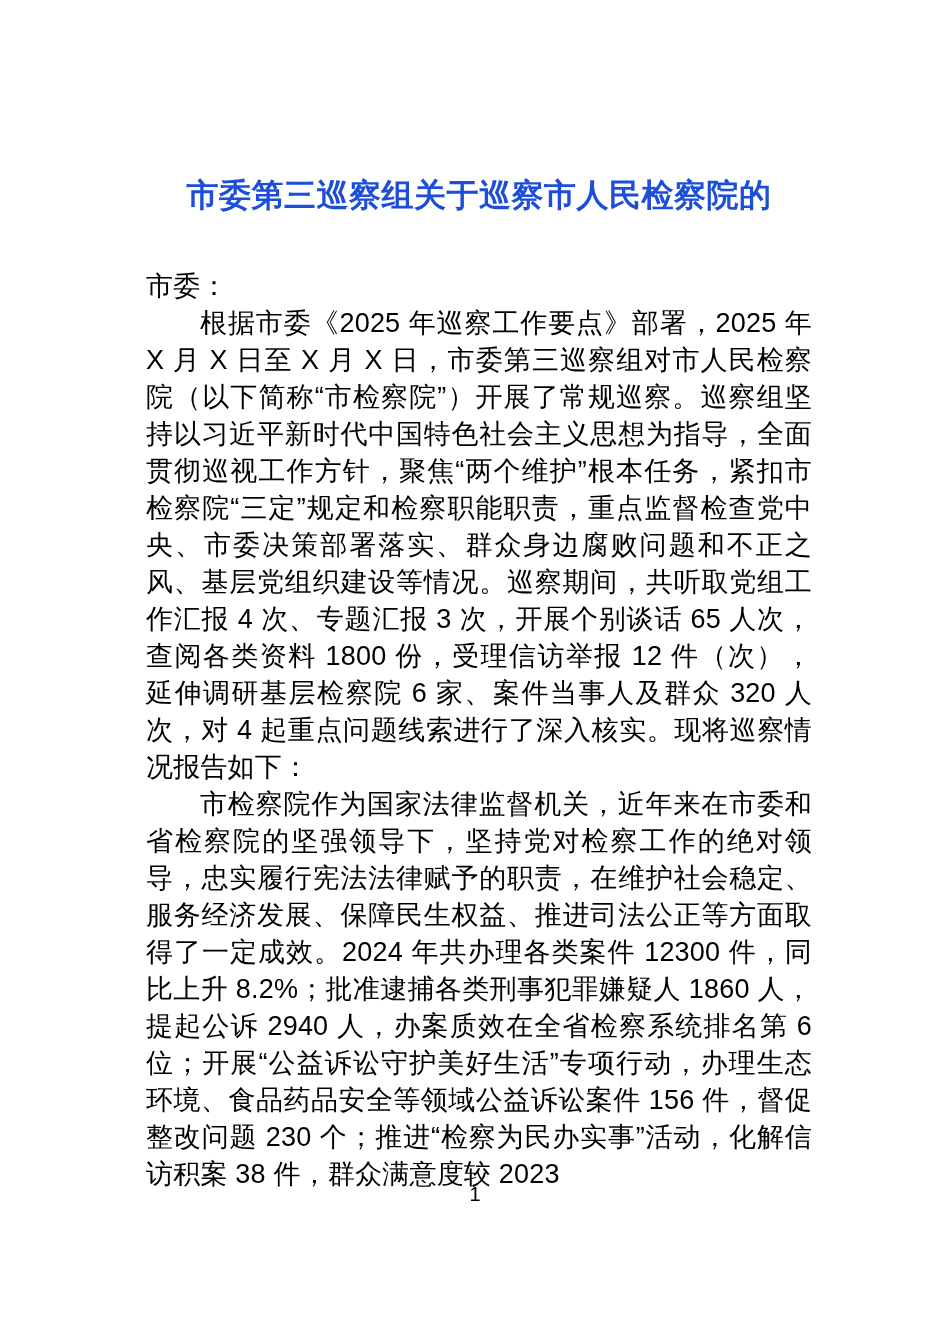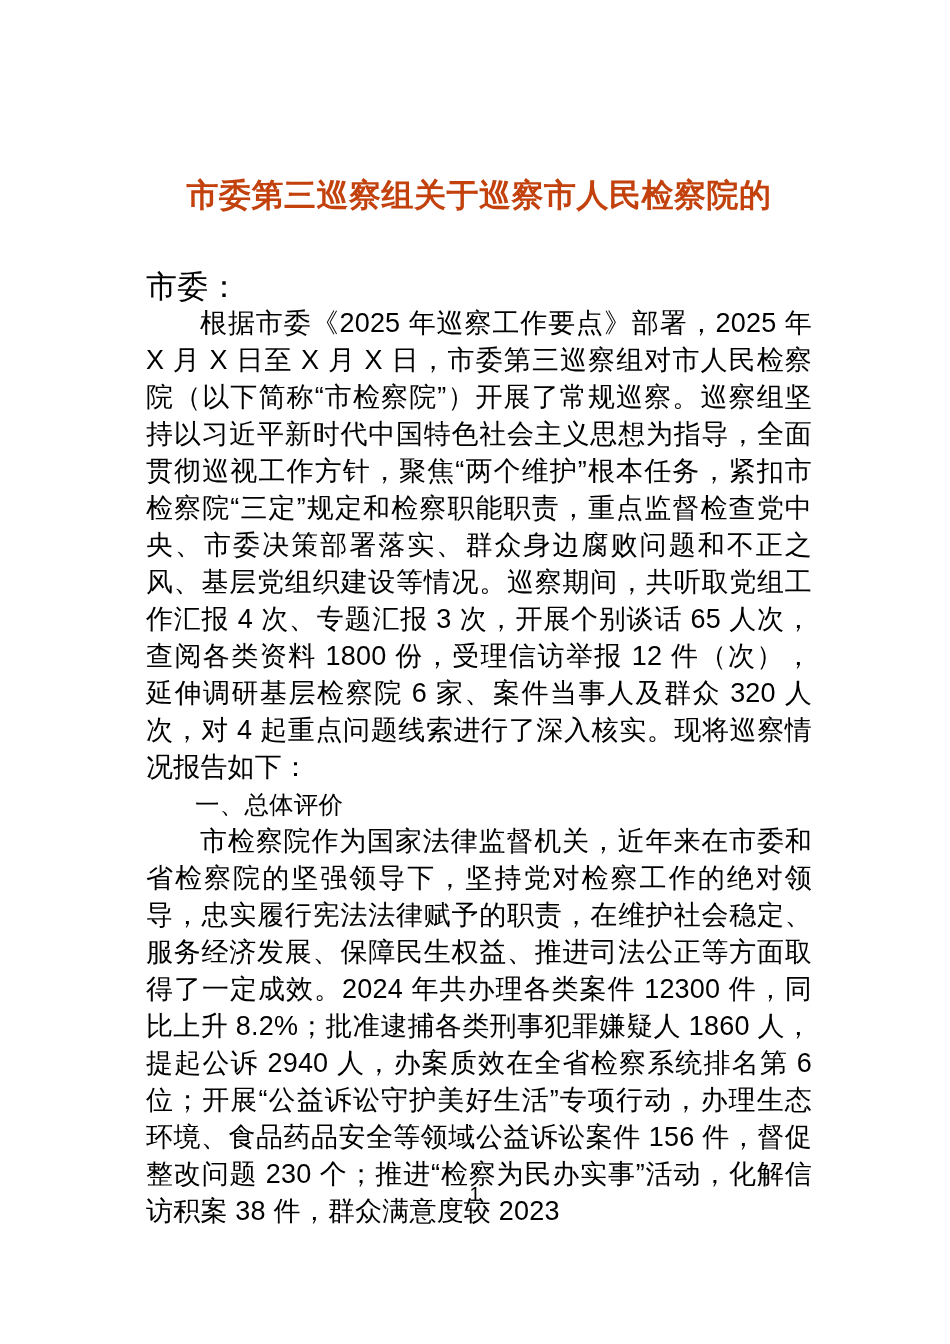--- a/index.html
+++ b/index.html
@@ -26,29 +26,29 @@
     width: 666px;
   }
   .doc-title {
     margin: 0;
     padding-top: 168px;
     font-size: 32px;
     line-height: 54px;
     font-weight: bold;
     text-align: center;
     letter-spacing: 0.5px;
-    color: #c2410c;
+    color: #1d4ed8;
   }
   .title-line {
     display: block;
   }
   .salutation {
     margin: 0;
     padding-top: 46px;
-    font-size: 31px;
+    font-size: 27px;
     line-height: 37px;
     text-align: left;
     letter-spacing: 0.2px;
   }
   p.para {
     margin: 0;
     font-size: 27px;
     line-height: 37px;
     text-align: justify;
     text-align-last: left;
@@ -86,21 +86,20 @@
   <div class="doc-body">
 
     <h1 class="doc-title">
       <span class="title-line">市委第三巡察组关于巡察市人民检察院的</span>
     </h1>
 
     <p class="salutation">市委：</p>
 
     <p class="para indent">根据市委《2025 年巡察工作要点》部署，2025 年 X 月 X 日至 X 月 X 日，市委第三巡察组对市人民检察院（以下简称“市检察院”）开展了常规巡察。巡察组坚持以习近平新时代中国特色社会主义思想为指导，全面贯彻巡视工作方针，聚焦“两个维护”根本任务，紧扣市检察院“三定”规定和检察职能职责，重点监督检查党中央、市委决策部署落实、群众身边腐败问题和不正之风、基层党组织建设等情况。巡察期间，共听取党组工作汇报 4 次、专题汇报 3 次，开展个别谈话 65 人次，查阅各类资料 1800 份，受理信访举报 12 件（次），延伸调研基层检察院 6 家、案件当事人及群众 320 人次，对 4 起重点问题线索进行了深入核实。现将巡察情况报告如下：</p>
 
-    <p class="heading">一、总体评价</p>
 
     <p class="para indent">市检察院作为国家法律监督机关，近年来在市委和省检察院的坚强领导下，坚持党对检察工作的绝对领导，忠实履行宪法法律赋予的职责，在维护社会稳定、服务经济发展、保障民生权益、推进司法公正等方面取得了一定成效。2024 年共办理各类案件 12300 件，同比上升 8.2%；批准逮捕各类刑事犯罪嫌疑人 1860 人，提起公诉 2940 人，办案质效在全省检察系统排名第 6 位；开展“公益诉讼守护美好生活”专项行动，办理生态环境、食品药品安全等领域公益诉讼案件 156 件，督促整改问题 230 个；推进“检察为民办实事”活动，化解信访积案 38 件，群众满意度较 2023</p>
 
   </div>
 
   <div class="page-number">1</div>
 
 </div>
 
 </body></html>

